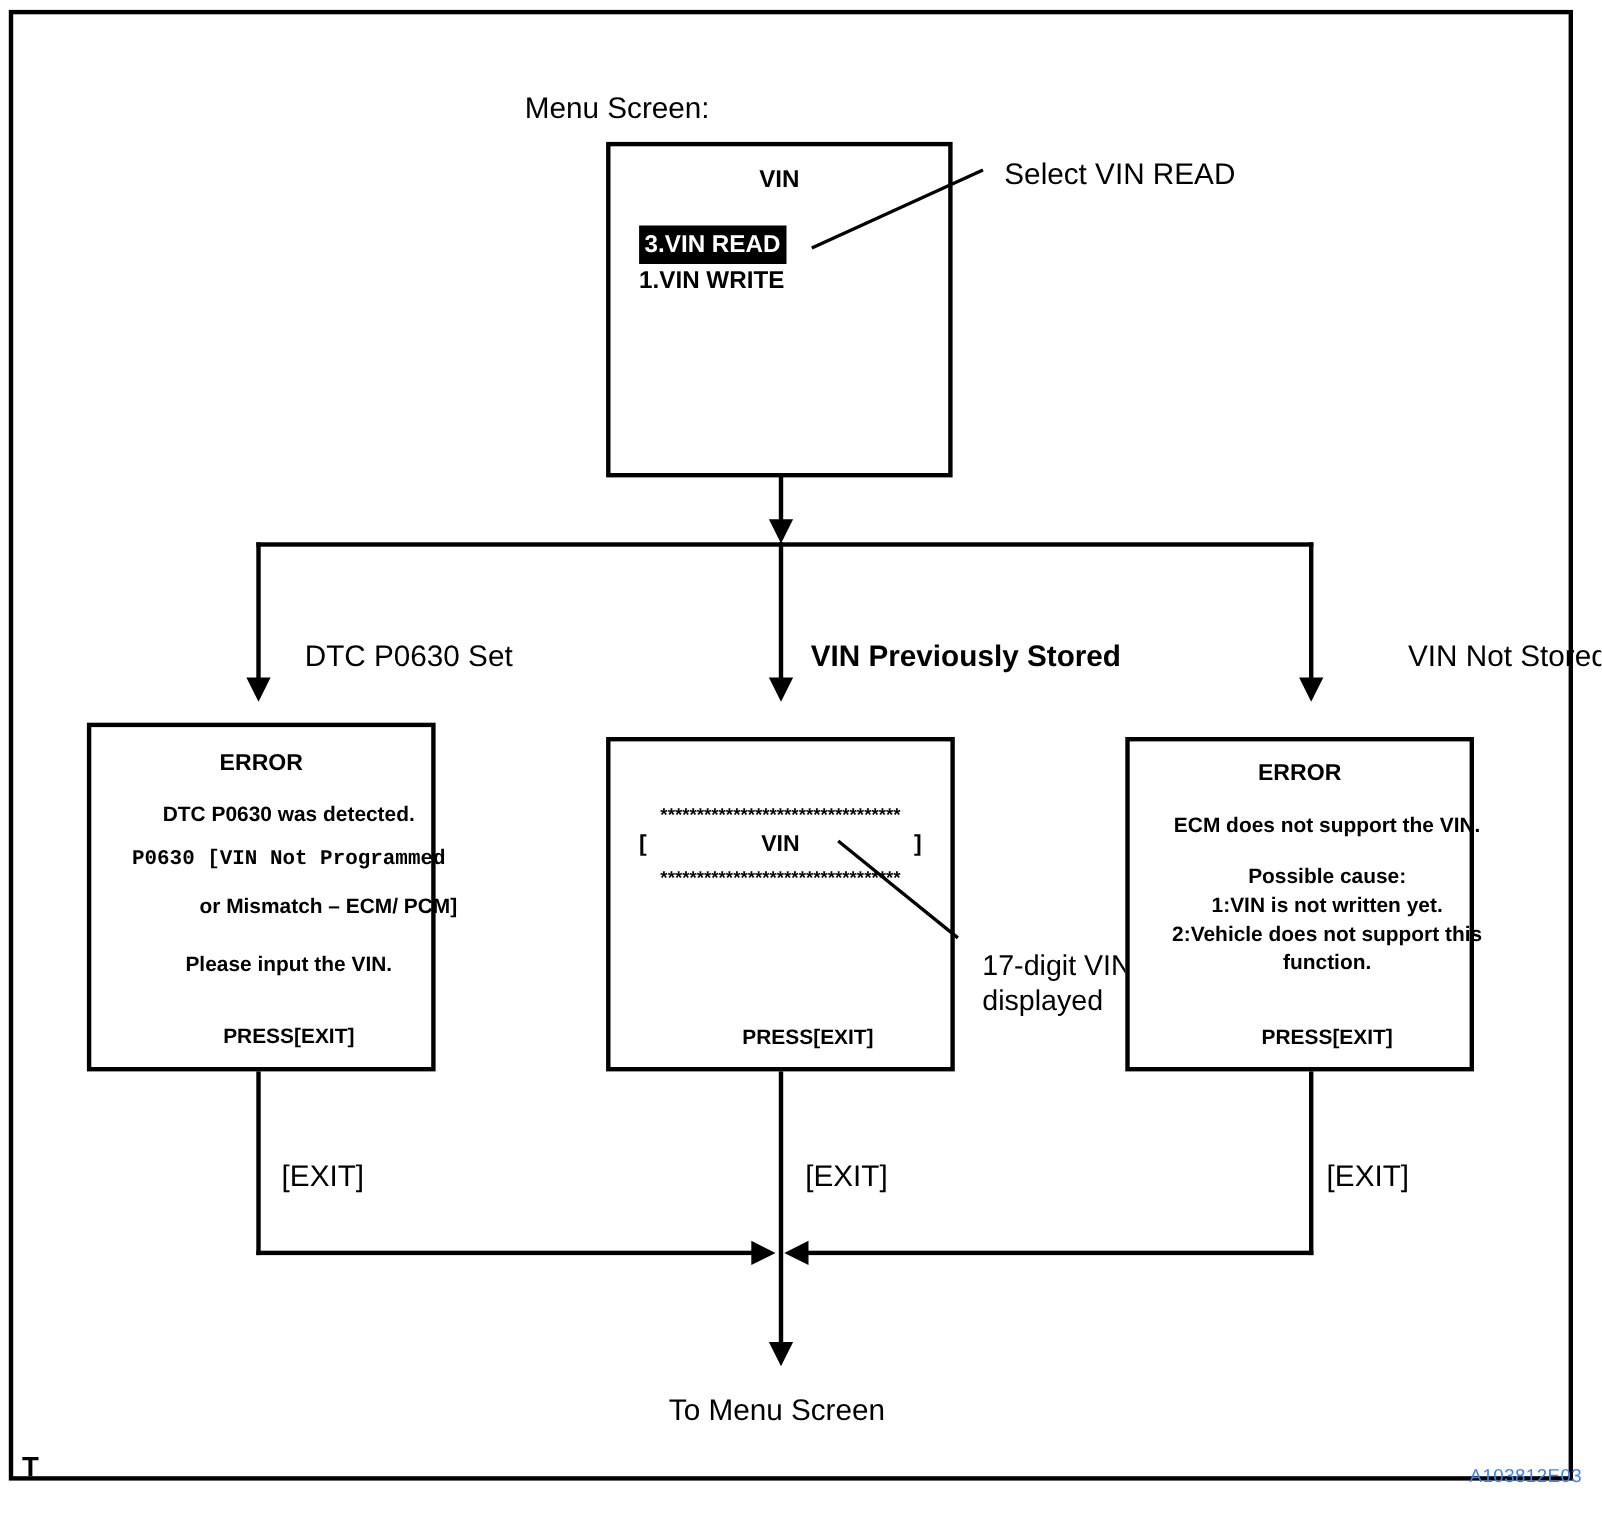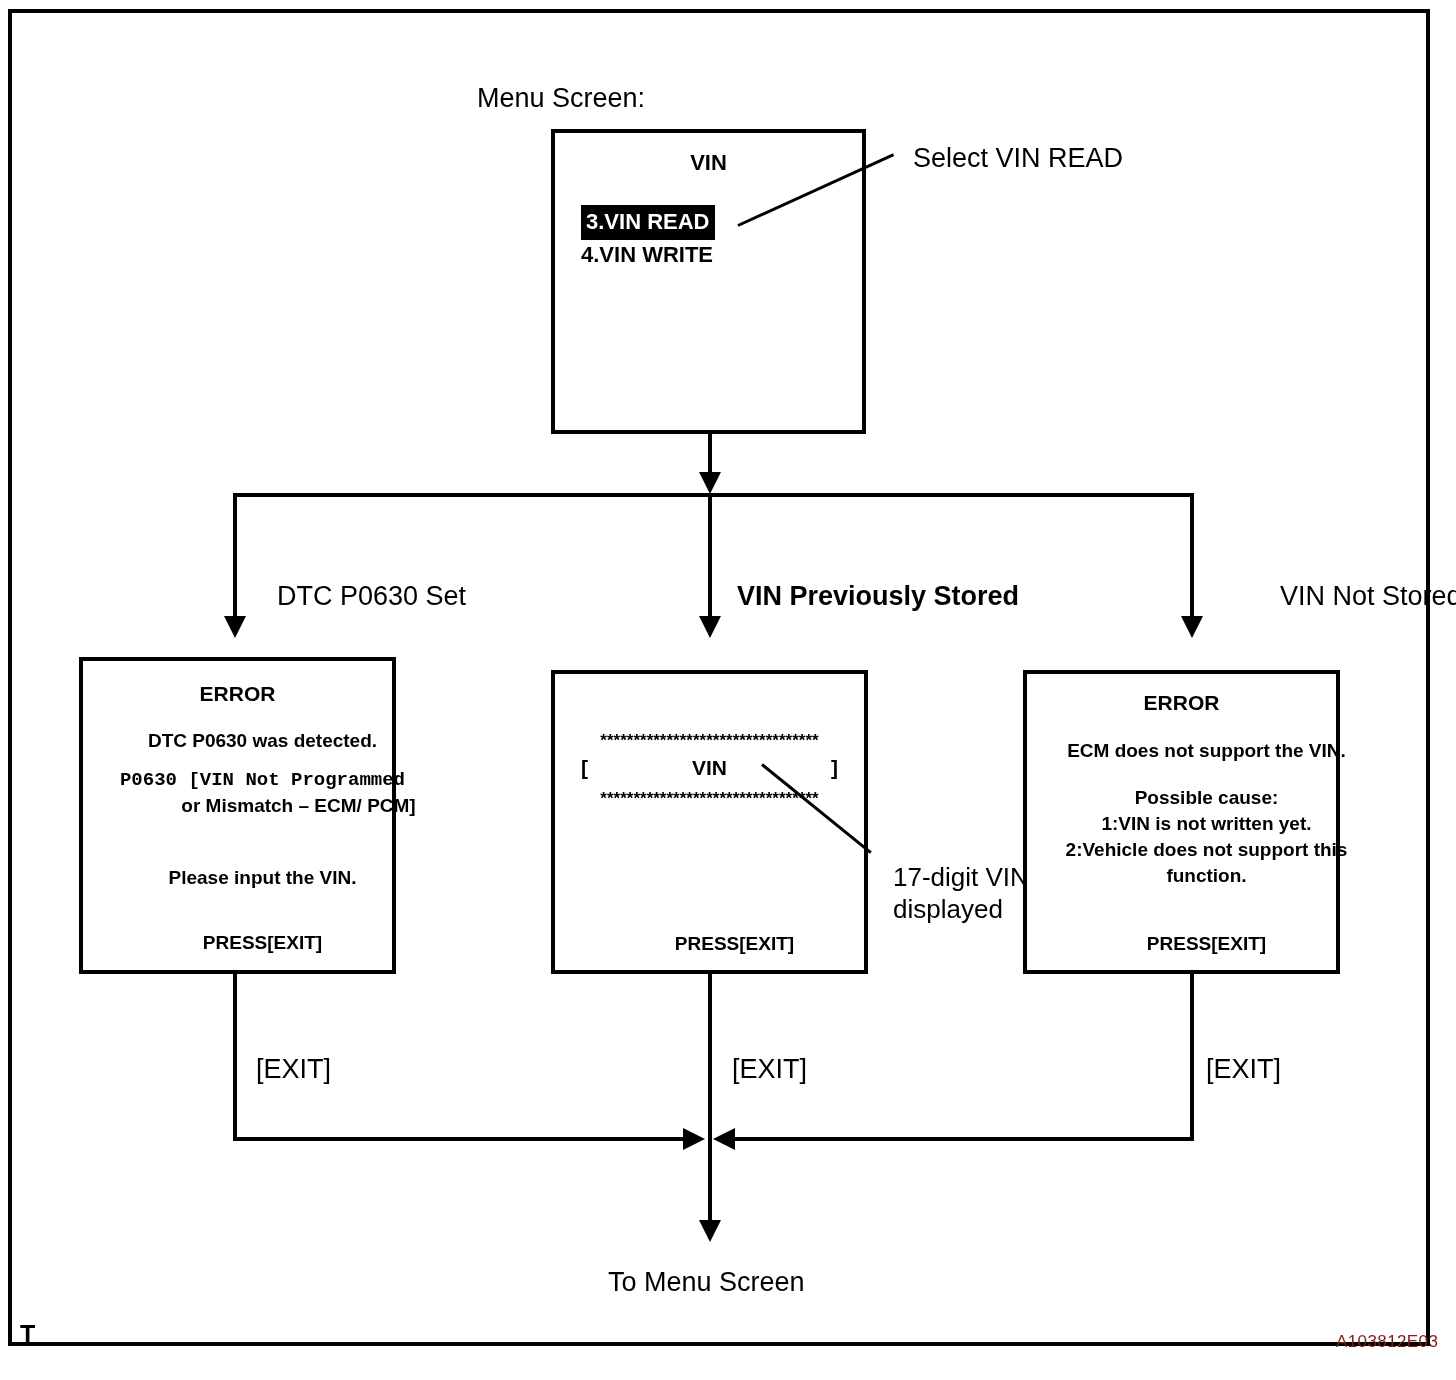--- a/index.html
+++ b/index.html
@@ -145,42 +145,42 @@
     position: absolute;
     font-family: "Liberation Sans", sans-serif;
     font-size: 25px;
     font-weight: bold;
     color: #000;
   }
   .doc-id {
     position: absolute;
     font-family: "Liberation Sans", sans-serif;
     font-size: 17px;
-    color: #7f1d1d;
+    color: #3b82f6;
     letter-spacing: 0.4px;
   }
 </style>
 </head>
 <body>
 
 <div id="page">
 
   <div class="outer-frame"></div>
 
   <div class="lbl" style="left:477px; top:82px; font-size:27px;text-align:right;">Menu Screen:</div>
 
   <div class="screen" style="left:551px; top:129px; width:315px; height:305px;">
     <div class="screen-text" style="top:16px; font-size:22px;">VIN</div>
 
     <div class="menu-list" style="top:72px;">
       <div>
         <span class="highlight">3.VIN READ</span>
       </div>
       <div>
-        <span>4.VIN WRITE</span>
+        <span>1.VIN WRITE</span>
       </div>
     </div>
   </div>
 
   <div class="leader" style="left:738px; top:224px; width:171px; transform: rotate(-24.5deg);"></div>
   <div class="lbl" style="left:913px; top:142px; font-size:27px;text-align:right;">Select VIN READ</div>
 
   <div class="vline" style="left:708px; top:433px; height:48px;"></div>
   <div class="arrow-down" style="left:699px; top:472px;"></div>
 
@@ -196,21 +196,21 @@
   <div class="arrow-down" style="left:1181px; top:616px;"></div>
 
   <div class="lbl" style="left:277px; top:580px; font-size:27px;">DTC P0630 Set</div>
   <div class="lbl" style="left:737px; top:580px; font-size:27px;font-weight:bold;">VIN Previously Stored</div>
   <div class="lbl" style="left:1280px; top:580px; font-size:27px;">VIN Not Stored</div>
 
   <div class="screen" style="left:79px; top:657px; width:317px; height:317px;">
     <div class="screen-text" style="top:20px; font-size:21px;">ERROR</div>
     <div class="screen-text small" style="top:68px;">DTC P0630 was detected.</div>
     <div class="screen-text small" style="top:108px;font-family:Liberation Mono, monospace;">P0630  [VIN Not Programmed</div>
-    <div class="screen-text small" style="top:133px;padding-left:36px;">or Mismatch – ECM/ PCM]</div>
+    <div class="screen-text small" style="top:152px;padding-left:36px;">or Mismatch – ECM/ PCM]</div>
     <div class="screen-text small" style="top:205px;">Please input the VIN.</div>
     <div class="screen-text small" style="top:270px;">PRESS[EXIT]</div>
   </div>
 
   <div class="screen" style="left:551px; top:670px; width:317px; height:304px;">
     <div class="screen-text stars" style="top:56px;">*********************************</div>
     <div class="vin-row" style="top:82px;">
       <span>[</span>
       <span class="vin-mid">VIN</span>
       <span>]</span>

